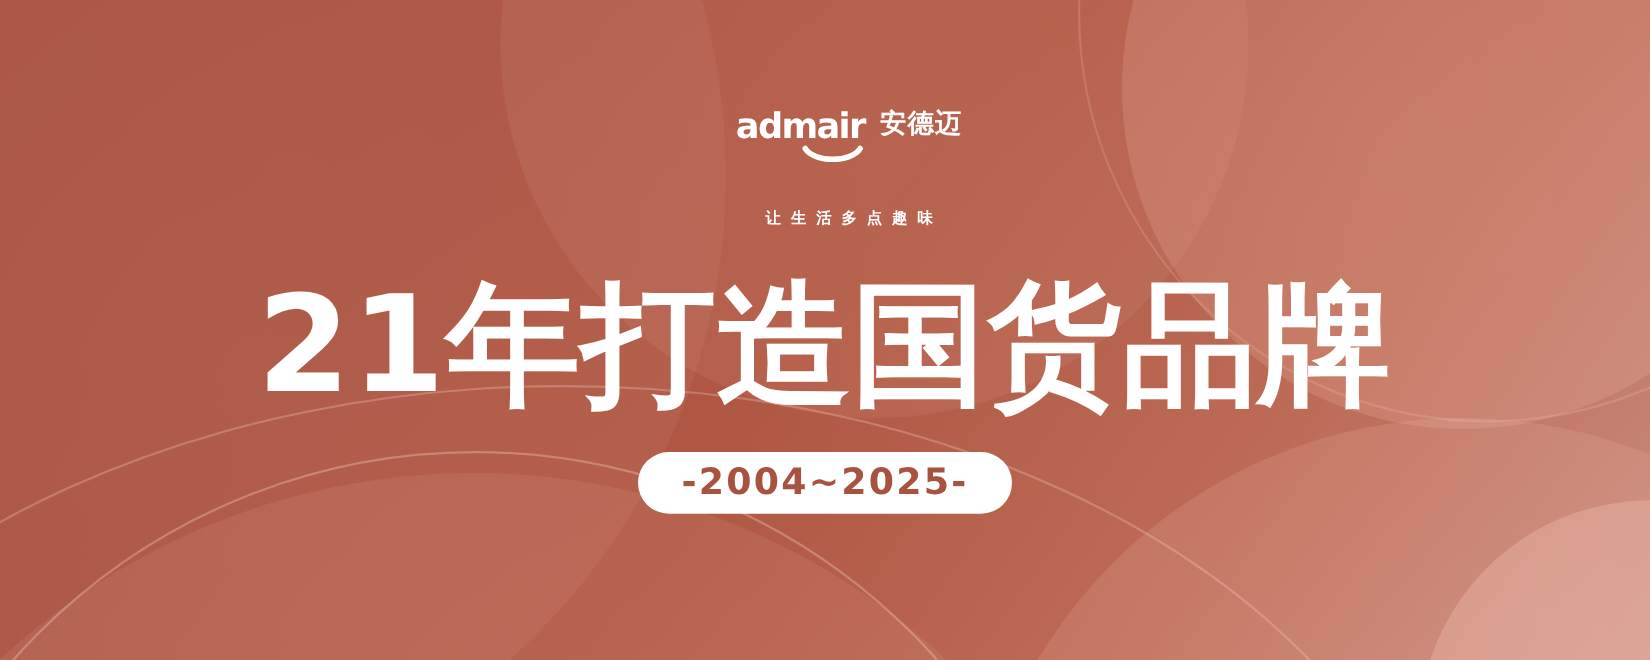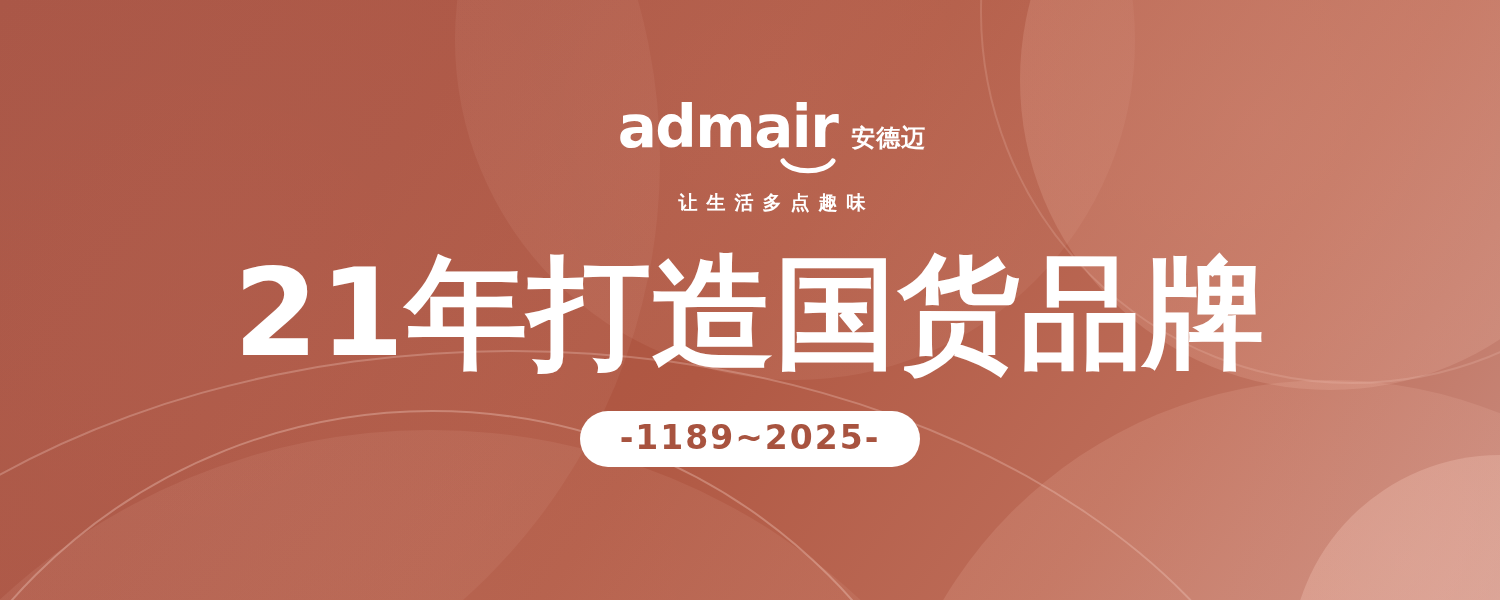--- a/index.html
+++ b/index.html
@@ -156,21 +156,21 @@
   }
 
   .wordmark-wrap {
     position: relative;
     display: inline-block;
   }
 
   .wordmark {
     display: block;
     font-family: "DejaVu Sans", "Liberation Sans", sans-serif;
-    font-size: 58px;
+    font-size: 32px;
     font-weight: 700;
     letter-spacing: -1.5px;
     color: #ffffff;
     line-height: 1;
     margin-left: 44px;
   }
 
   .smile-arc {
     position: absolute;
     right: 2px;
@@ -193,21 +193,21 @@
 
   
   .tagline {
     position: absolute;
     left: 0;
     right: 0;
     top: 190px;
     text-align: center;
     color: #ffffff;
     font-family: Liberation Serif, serif;
-    font-size: 19px;
+    font-size: 14px;
     font-weight: 600;
     letter-spacing: 9px;
     text-indent: 9px;
     margin-left: 44px;
   }
 
   
   .headline {
     position: absolute;
     left: 0;
@@ -271,17 +271,17 @@
         </svg>
       </span>
       <span class="logo-cn">安德迈</span>
     </div>
 
     <div class="tagline">让生活多点趣味</div>
 
     <div class="headline">21年打造国货品牌</div>
 
     <div class="pill-row">
-      <span class="date-pill">-1189~2025-</span>
+      <span class="date-pill">-2004~2025-</span>
     </div>
 
   </div>
 </div>
 
 </body></html>

